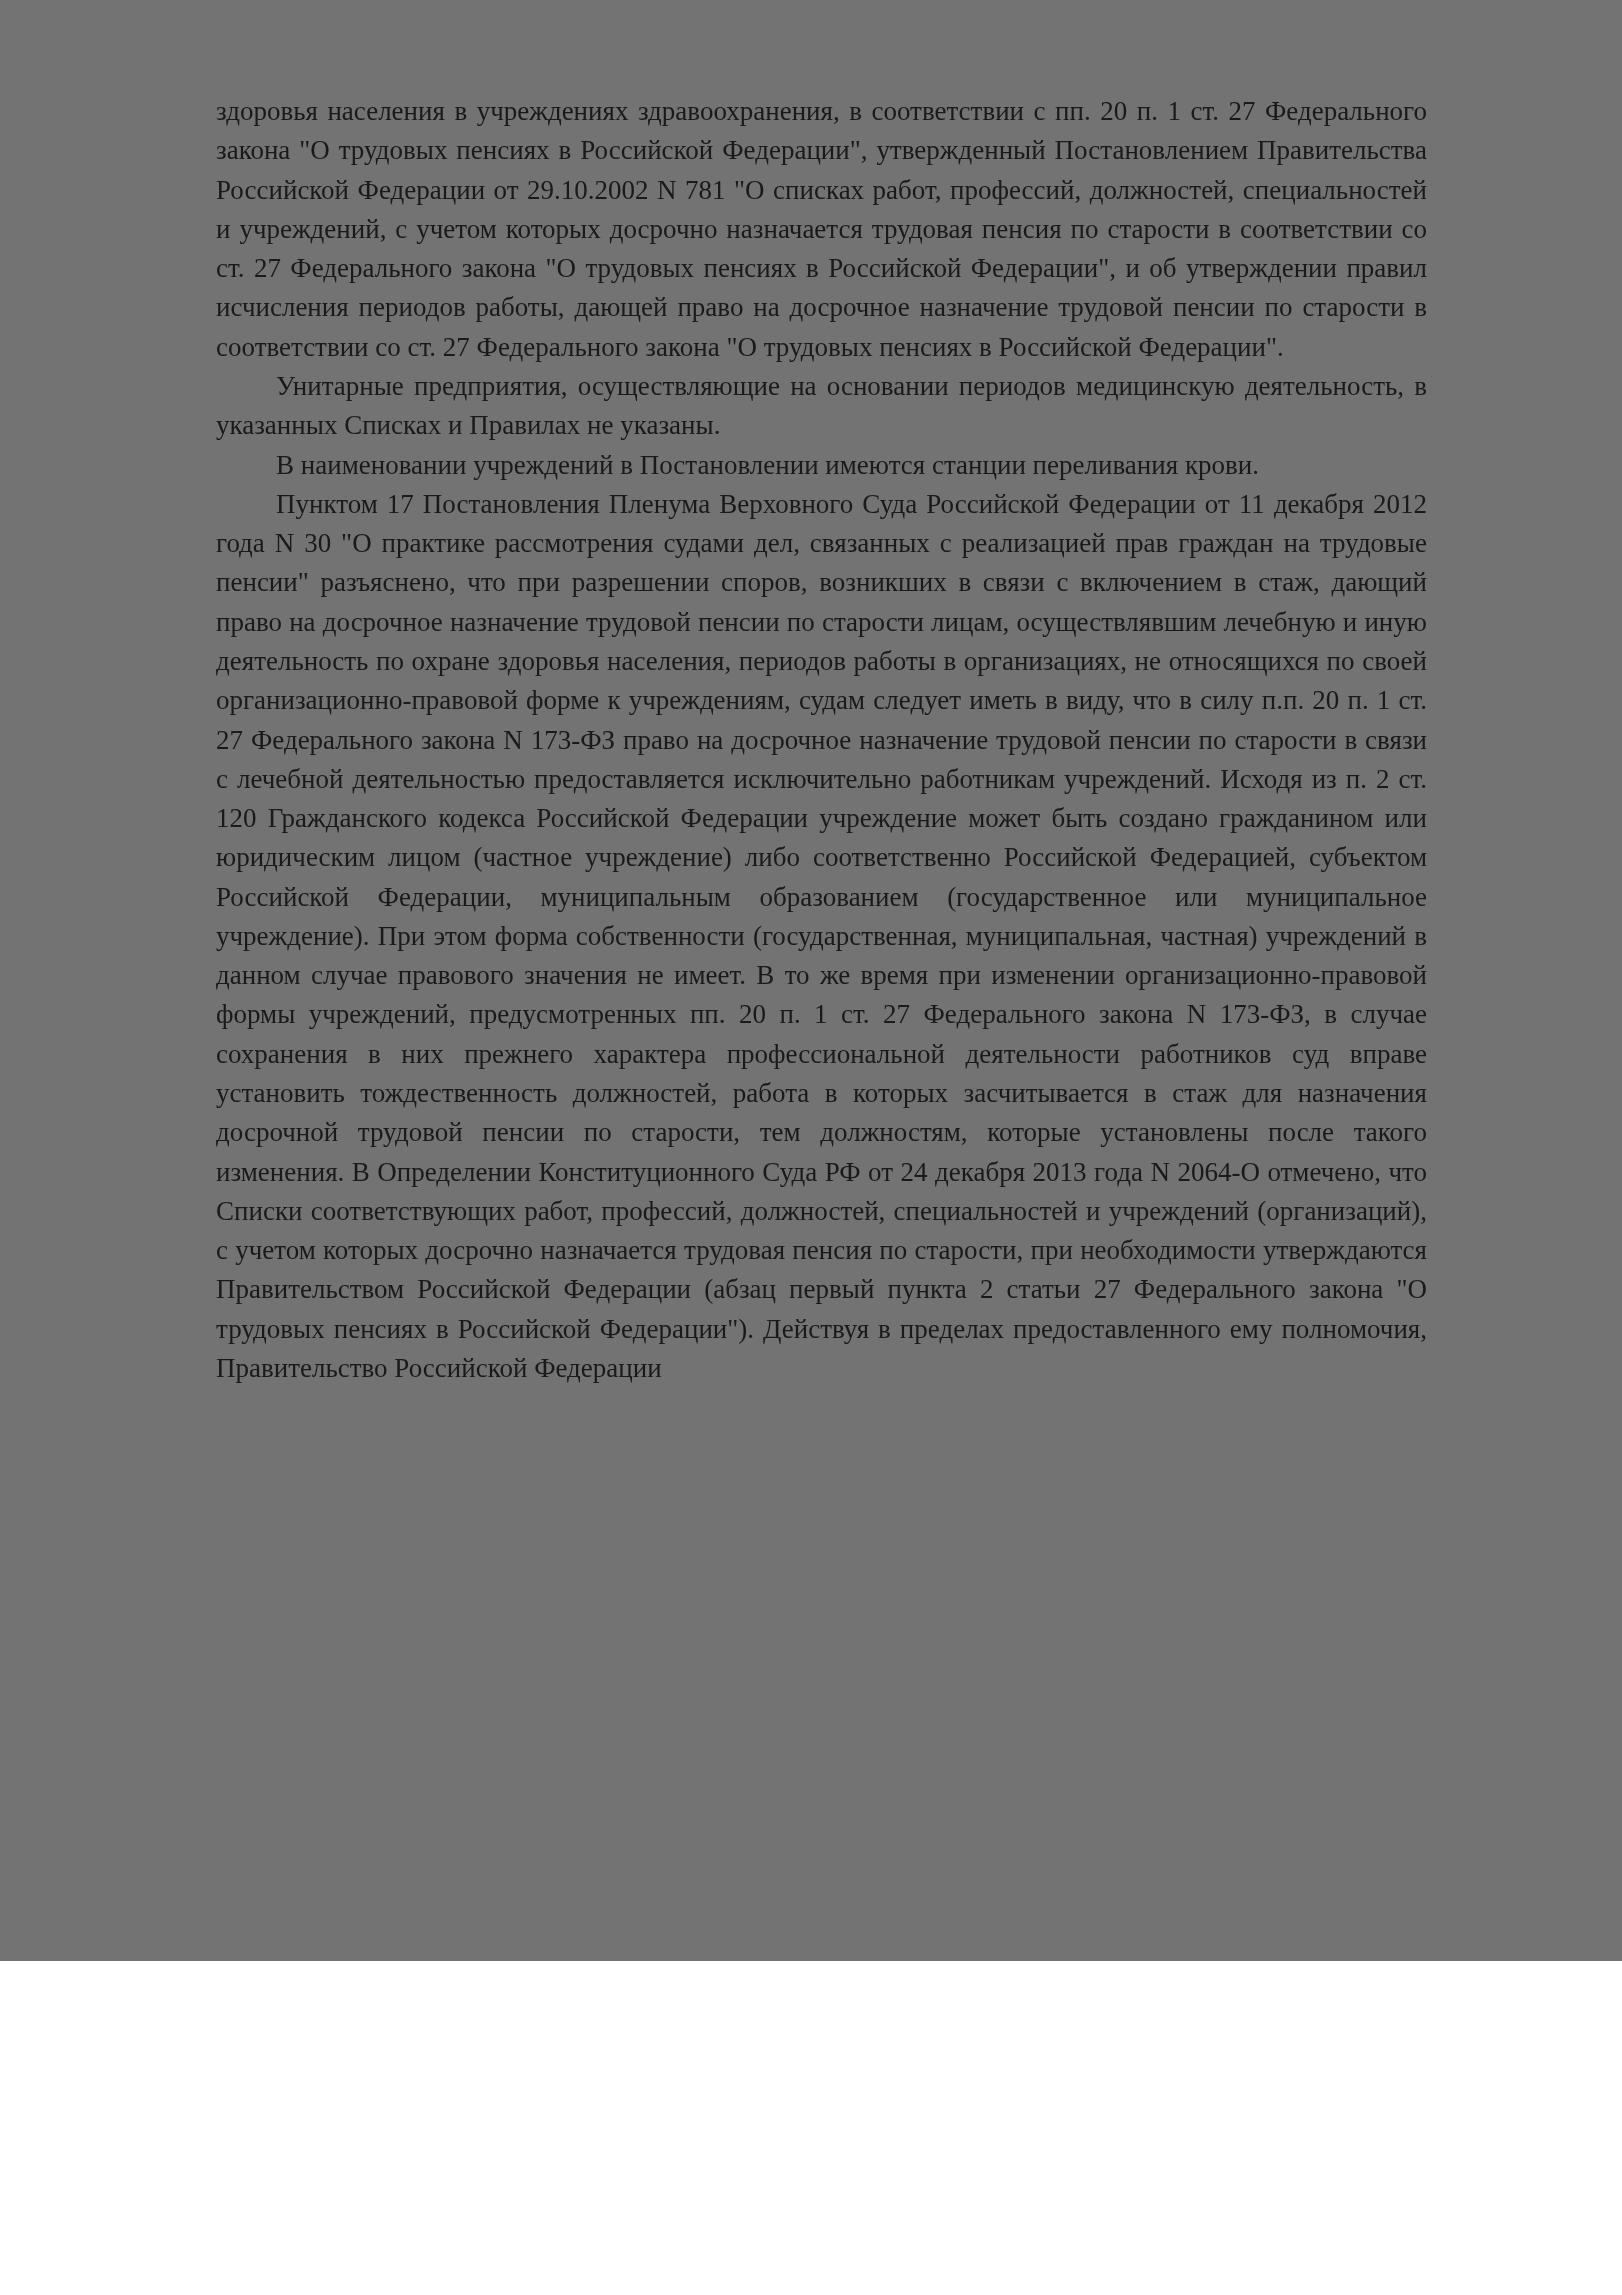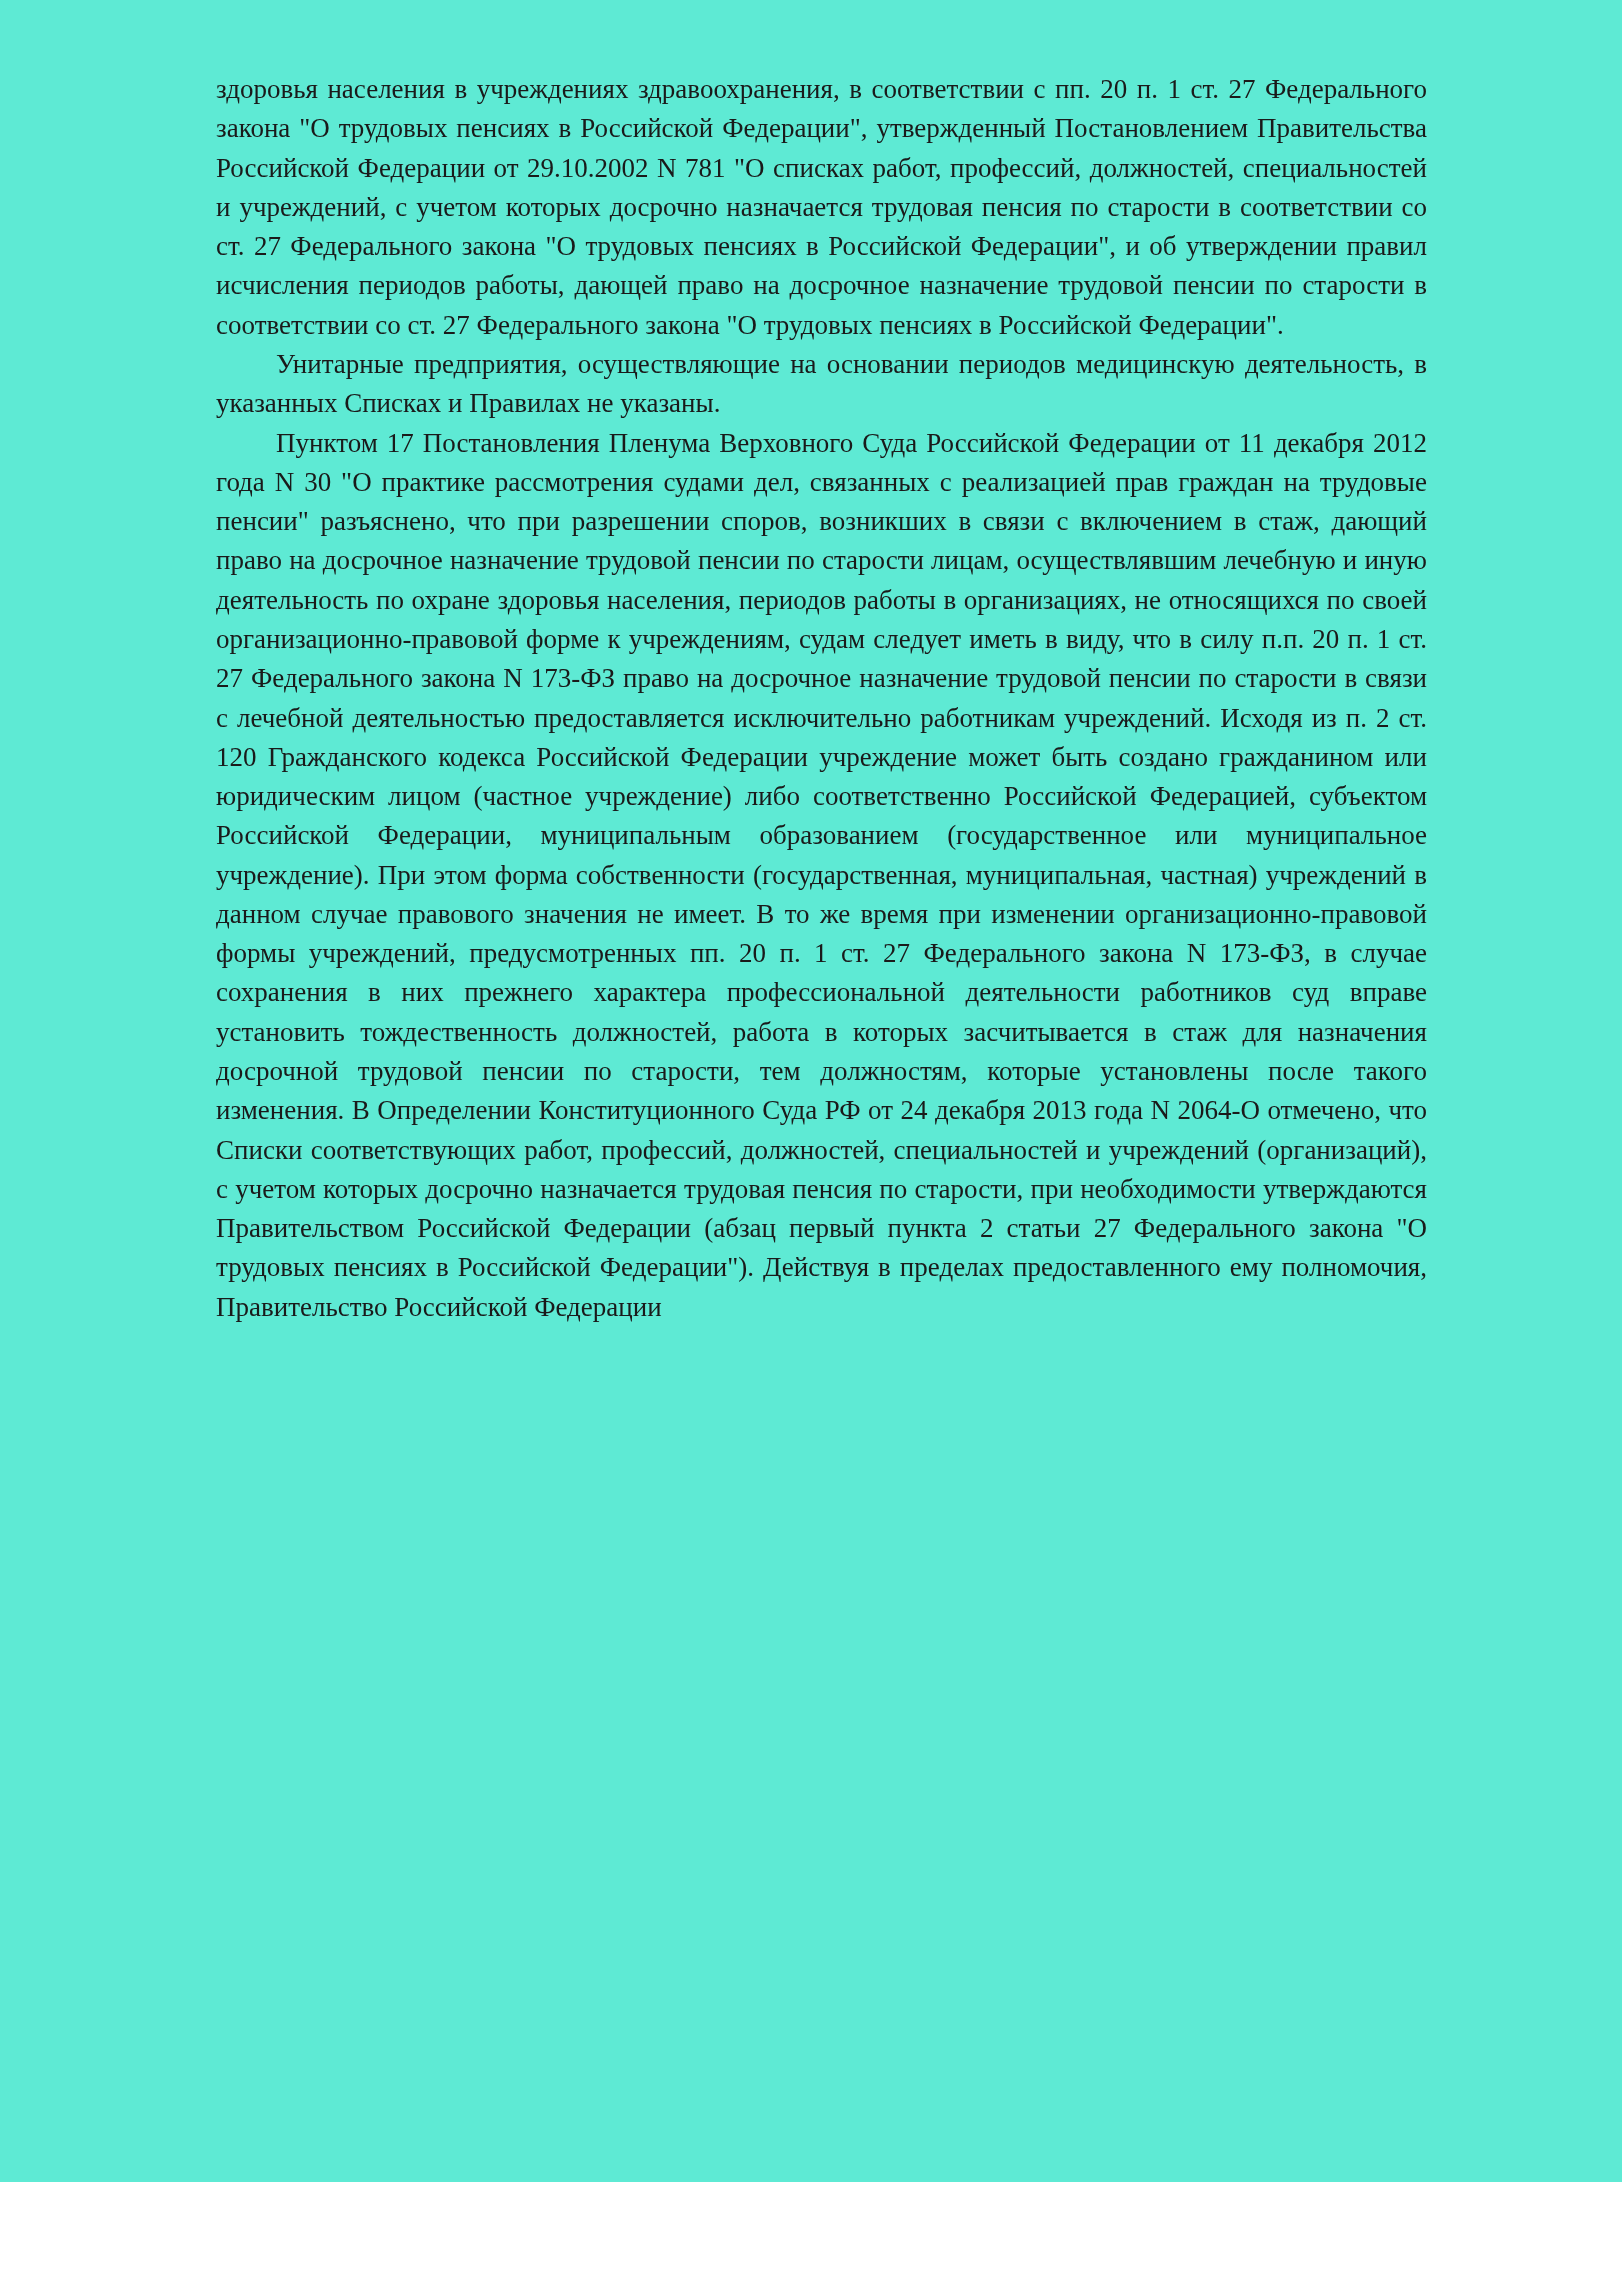--- a/index.html
+++ b/index.html
@@ -3,24 +3,24 @@
 <meta charset="utf-8">
 <style>
   html, body {
     margin: 0;
     padding: 0;
     background: #ffffff;
   }
   .page {
     position: relative;
     width: 1623px;
-    height: 2182px;
-    background: #5eead4;
+    height: 1961px;
+    background: #737373;
     box-sizing: border-box;
-    padding: 70px 196px 0 216px;
+    padding: 92px 196px 0 216px;
     font-family: "Liberation Serif", "DejaVu Serif", serif;
     color: #1a1a1a;
   }
   .doc-body {
     font-size: 27px;
     line-height: 1.455;
     text-align: justify;
     text-justify: inter-word;
     -webkit-hyphens: none;
     hyphens: none;
@@ -37,16 +37,17 @@
     margin-top: 0;
   }
 </style>
 </head>
 <body>
 
 <div class="page">
   <div class="doc-body">
     <p class="para">здоровья населения в учреждениях здравоохранения, в соответствии с пп. 20 п. 1 ст. 27 Федерального закона "О трудовых пенсиях в Российской Федерации", утвержденный Постановлением Правительства Российской Федерации от 29.10.2002 N 781 "О списках работ, профессий, должностей, специальностей и учреждений, с учетом которых досрочно назначается трудовая пенсия по старости в соответствии со ст. 27 Федерального закона "О трудовых пенсиях в Российской Федерации", и об утверждении правил исчисления периодов работы, дающей право на досрочное назначение трудовой пенсии по старости в соответствии со ст. 27 Федерального закона "О трудовых пенсиях в Российской Федерации".</p>
     <p class="para indented">Унитарные предприятия, осуществляющие на основании периодов медицинскую деятельность, в указанных Списках и Правилах не указаны.</p>
+    <p class="para indented">В наименовании учреждений в Постановлении имеются станции переливания крови.</p>
     <p class="para indented">Пунктом 17 Постановления Пленума Верховного Суда Российской Федерации от 11 декабря 2012 года N 30 "О практике рассмотрения судами дел, связанных с реализацией прав граждан на трудовые пенсии" разъяснено, что при разрешении споров, возникших в связи с включением в стаж, дающий право на досрочное назначение трудовой пенсии по старости лицам, осуществлявшим лечебную и иную деятельность по охране здоровья населения, периодов работы в организациях, не относящихся по своей организационно-правовой форме к учреждениям, судам следует иметь в виду, что в силу п.п. 20 п. 1 ст. 27 Федерального закона N 173-ФЗ право на досрочное назначение трудовой пенсии по старости в связи с лечебной деятельностью предоставляется исключительно работникам учреждений. Исходя из п. 2 ст. 120 Гражданского кодекса Российской Федерации учреждение может быть создано гражданином или юридическим лицом (частное учреждение) либо соответственно Российской Федерацией, субъектом Российской Федерации, муниципальным образованием (государственное или муниципальное учреждение). При этом форма собственности (государственная, муниципальная, частная) учреждений в данном случае правового значения не имеет. В то же время при изменении организационно-правовой формы учреждений, предусмотренных пп. 20 п. 1 ст. 27 Федерального закона N 173-ФЗ, в случае сохранения в них прежнего характера профессиональной деятельности работников суд вправе установить тождественность должностей, работа в которых засчитывается в стаж для назначения досрочной трудовой пенсии по старости, тем должностям, которые установлены после такого изменения. В Определении Конституционного Суда РФ от 24 декабря 2013 года N 2064-О отмечено, что Списки соответствующих работ, профессий, должностей, специальностей и учреждений (организаций), с учетом которых досрочно назначается трудовая пенсия по старости, при необходимости утверждаются Правительством Российской Федерации (абзац первый пункта 2 статьи 27 Федерального закона "О трудовых пенсиях в Российской Федерации"). Действуя в пределах предоставленного ему полномочия, Правительство Российской Федерации</p>
   </div>
 </div>
 
 
 </body></html>

